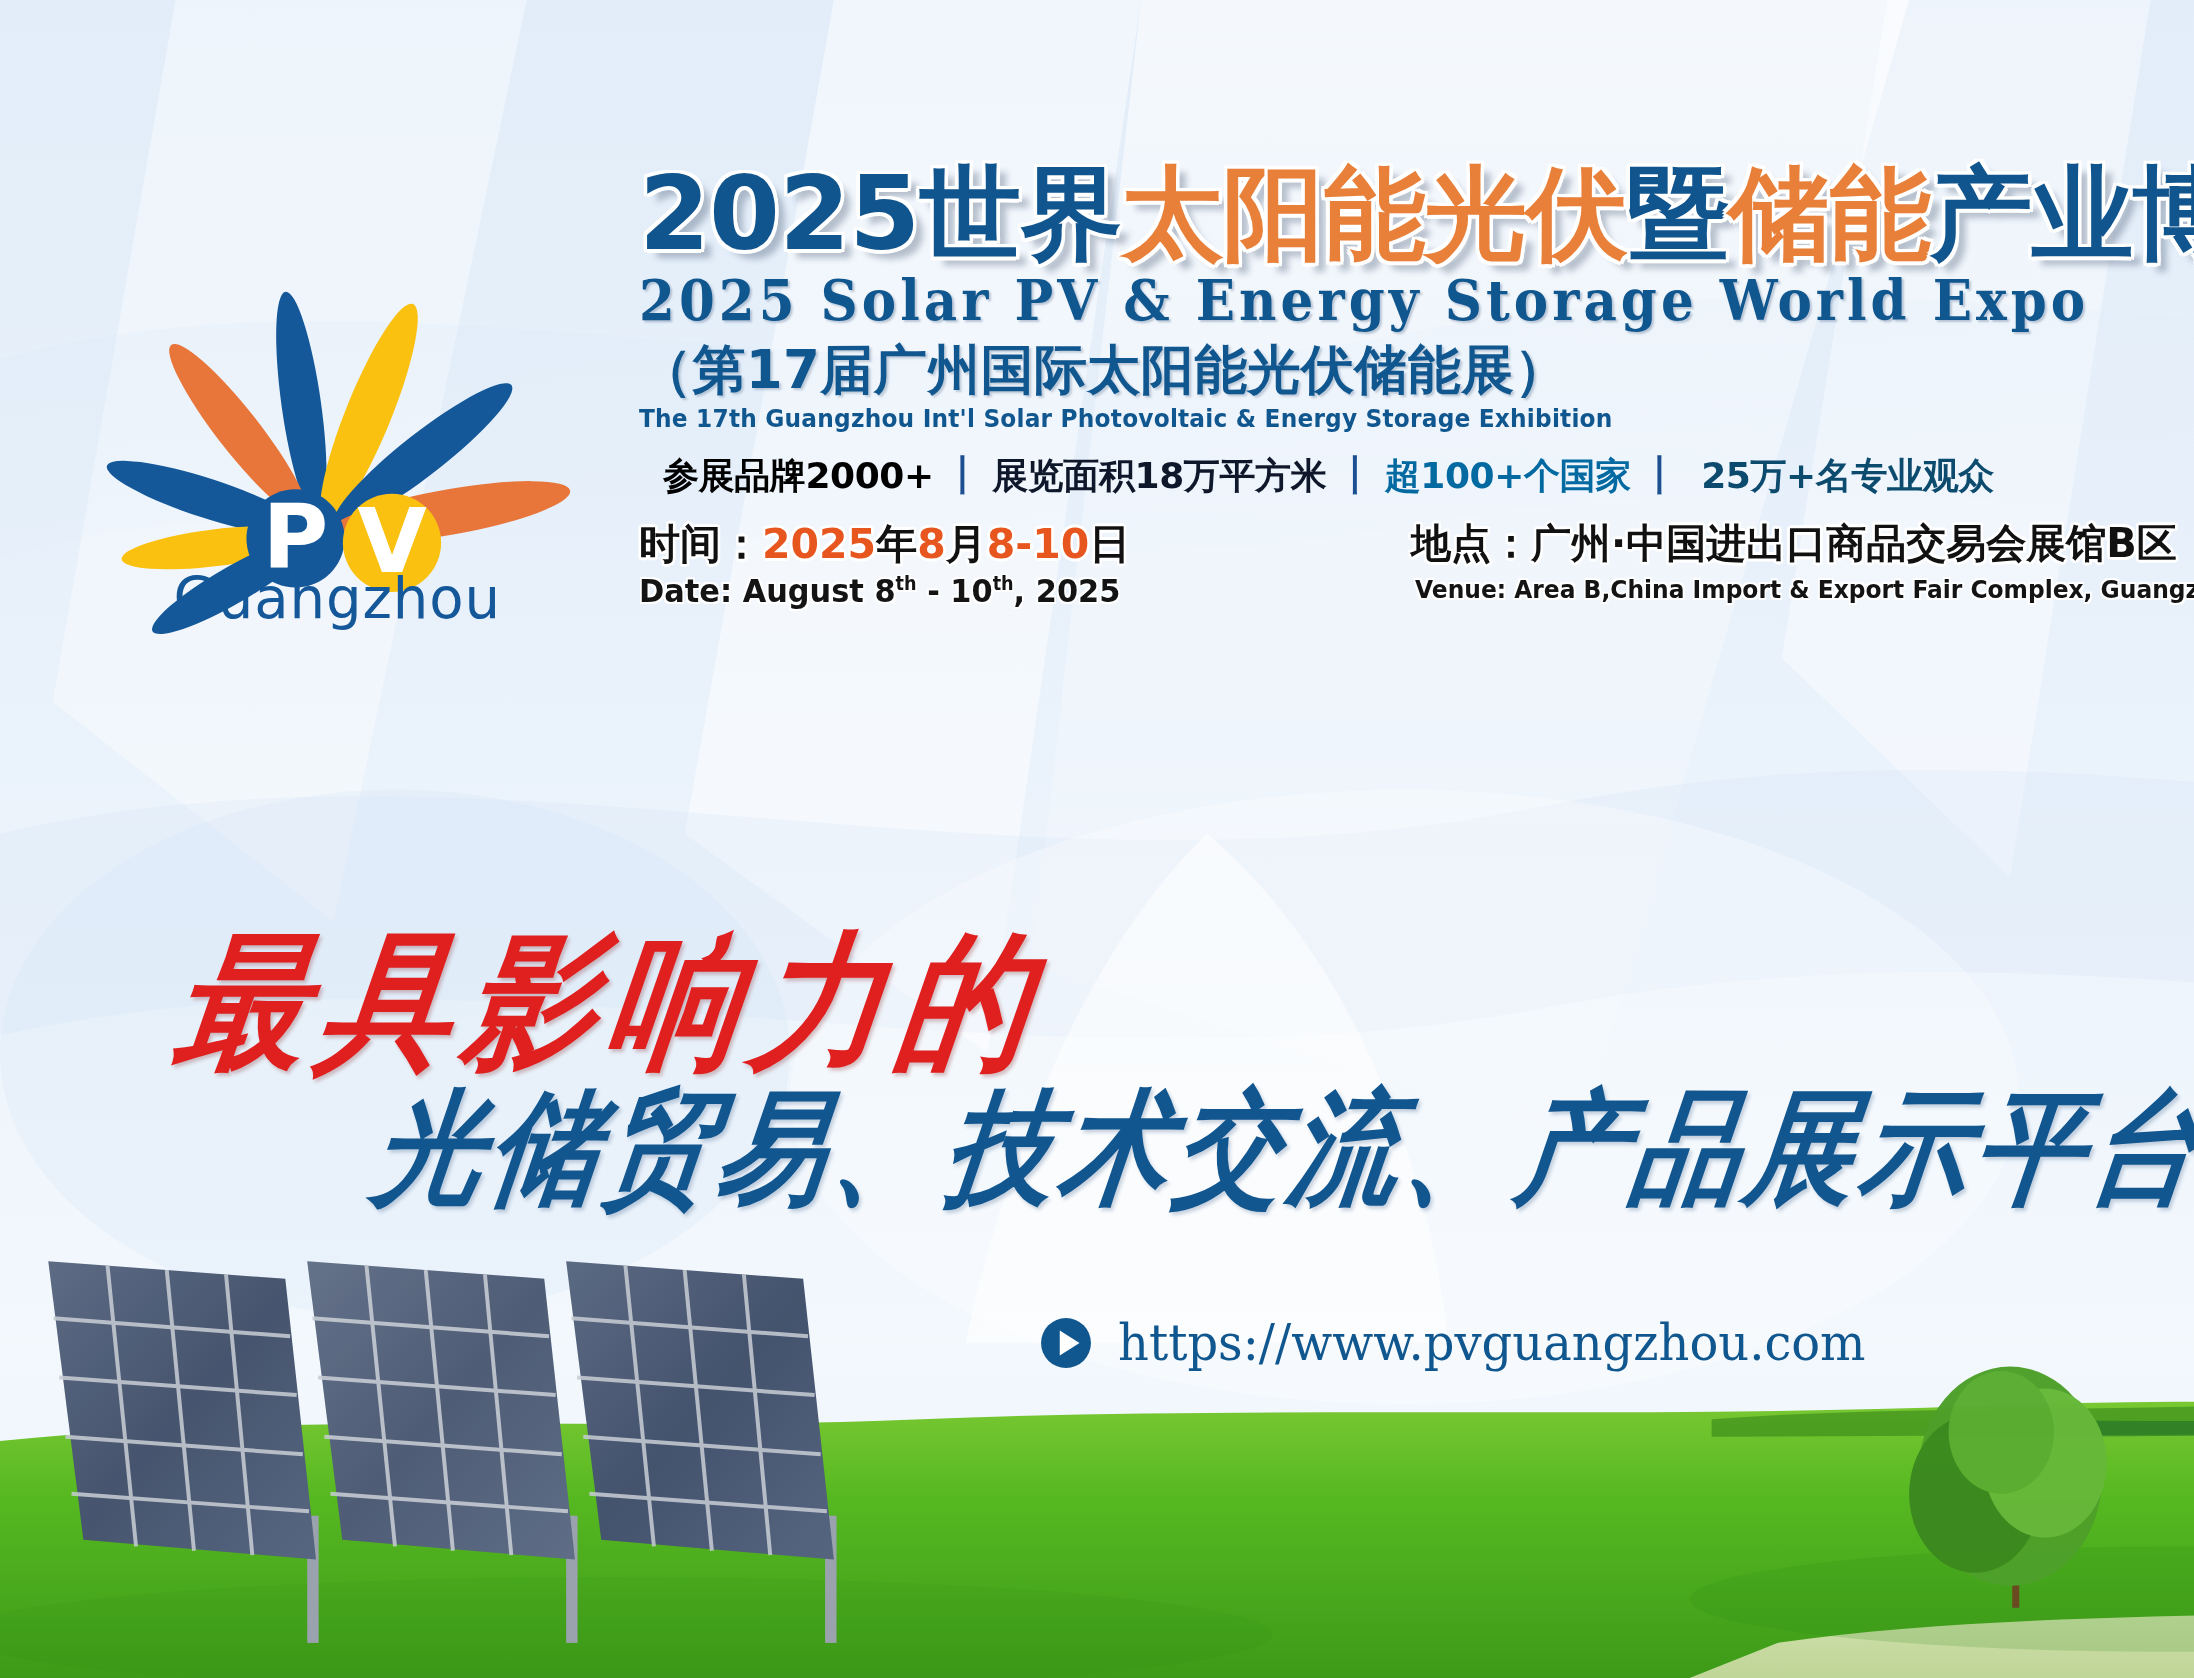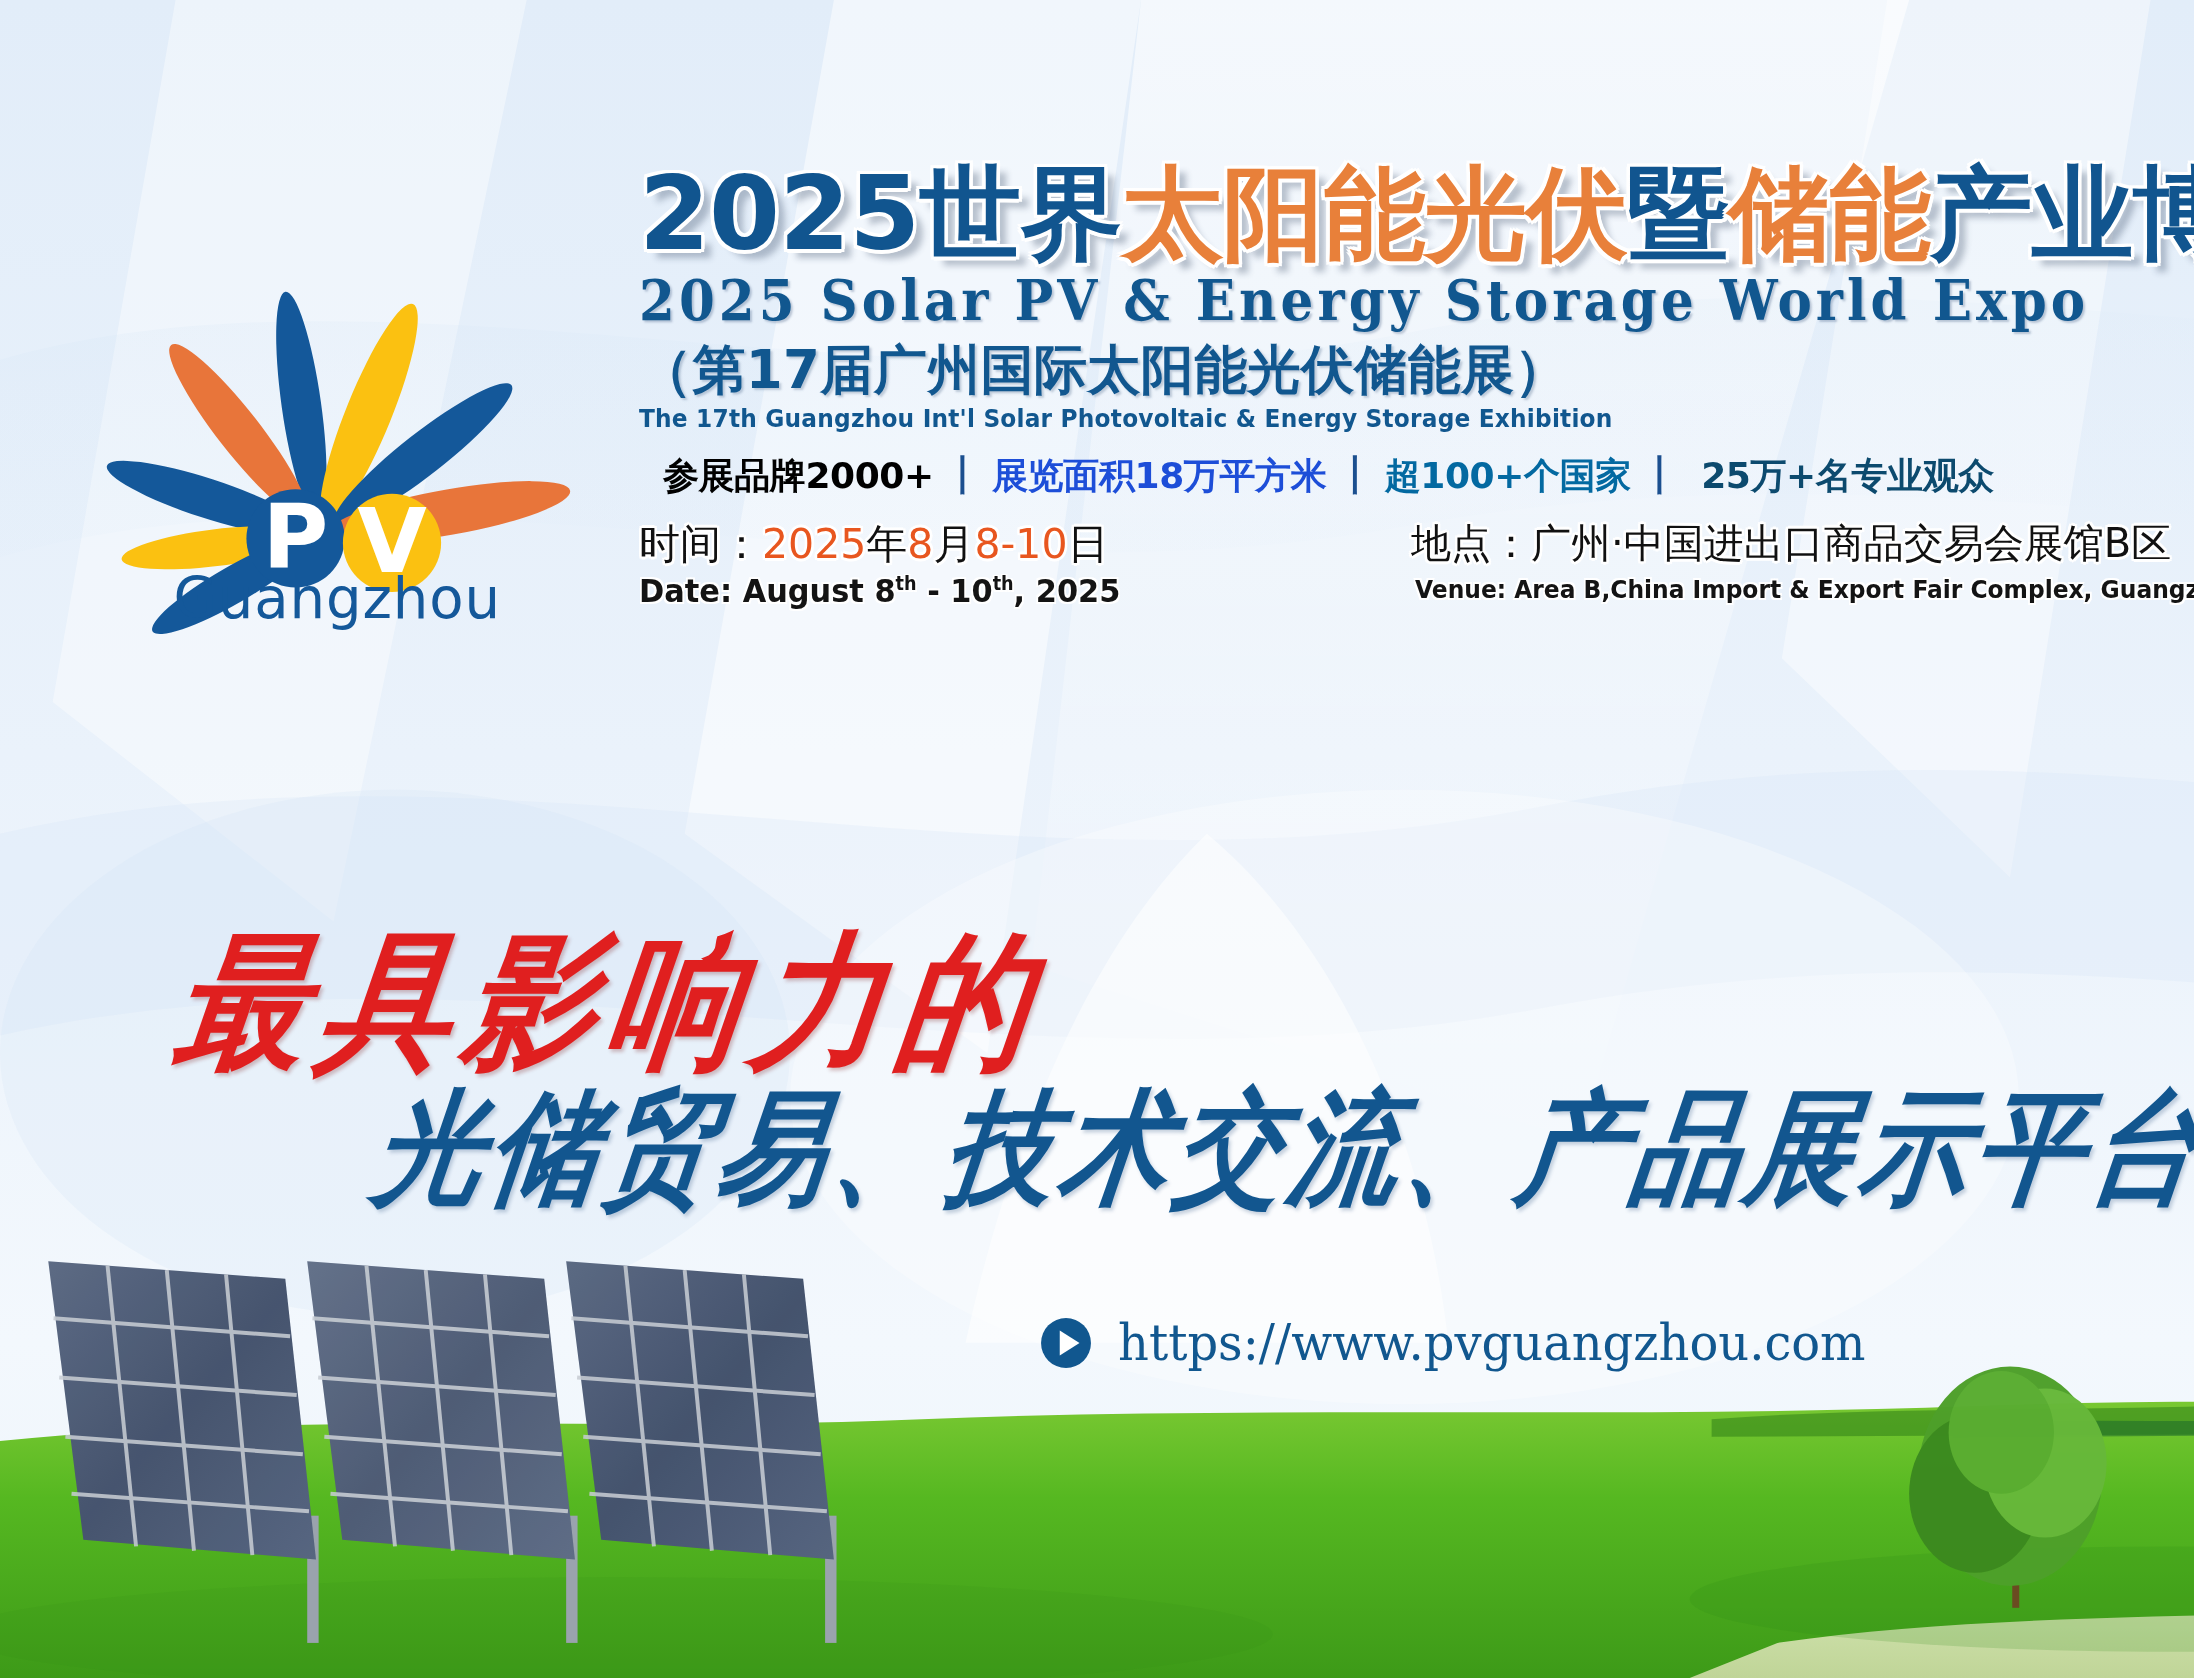--- a/index.html
+++ b/index.html
@@ -54,32 +54,32 @@
     letter-spacing:0.2px; white-space:nowrap;
     transform:scaleX(.97); transform-origin:left center;
     font-family:"DejaVu Sans","Liberation Sans",sans-serif;
   }
 
   .stats { margin-top:25.5px; white-space:nowrap; font-size:36px; font-weight:bold;
            letter-spacing:-0.4px; line-height:1.0;
            font-family:"DejaVu Sans","Liberation Sans",sans-serif; }
   .stats .seg { display:inline-block; }
   .s-blue   { color:#000000;margin-left:24px; }
-  .s-dark   { color:#1d4ed8; }
+  .s-dark   { color:#0f172a; }
   .s-orange { color:#0369a1; }
   .s-purple { color:#0c4a6e;margin-left:12px; }
   .stats .bar { display:inline-block; color:#1b4f8f; font-weight:bold;
                 margin:0 11.4px; transform:scaleY(1.12); }
 
   
   .dv { margin-top:28px; display:flex; align-items:flex-start; }
   .dv-left { width:772px; }
   .dv-right { }
 
-  .row-cn { font-size:41px; font-weight:normal; color:#111; white-space:nowrap;
+  .row-cn { font-size:41px; font-weight:bold; color:#111; white-space:nowrap;
             line-height:1.08;
             font-family:"DejaVu Sans","Liberation Sans",sans-serif;
             text-shadow:-2.2px -2.2px 0 #fff,2.2px -2.2px 0 #fff,-2.2px 2.2px 0 #fff,2.2px 2.2px 0 #fff,
                         0 -2.6px 0 #fff,0 2.6px 0 #fff,-2.6px 0 0 #fff,2.6px 0 0 #fff; }
   .row-cn .hl { color:#e8561f; }
   .row-en { margin-top:5.3px; font-size:32px; font-weight:bold; color:#141414;
             white-space:nowrap; letter-spacing:0px;
             transform:scaleX(.95); transform-origin:left center;
             font-family:"DejaVu Sans","Liberation Sans",sans-serif;
             text-shadow:-1.8px -1.8px 0 #fff,1.8px -1.8px 0 #fff,-1.8px 1.8px 0 #fff,1.8px 1.8px 0 #fff; }

